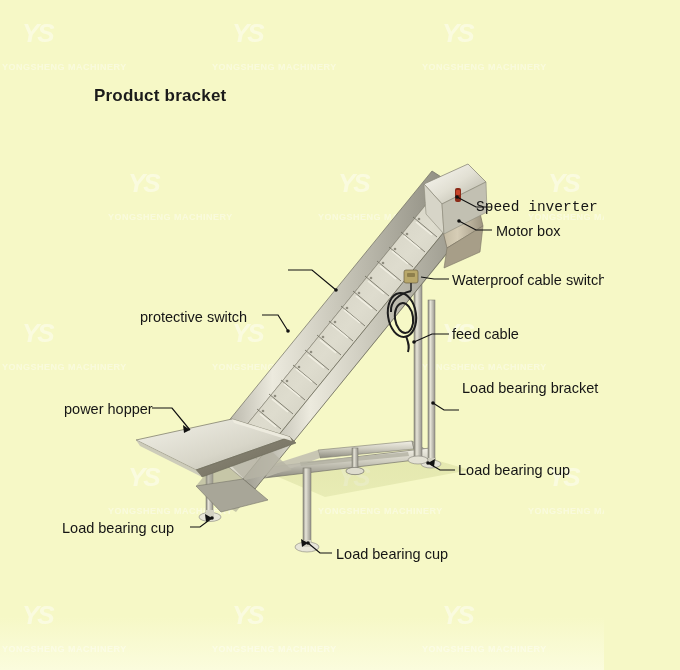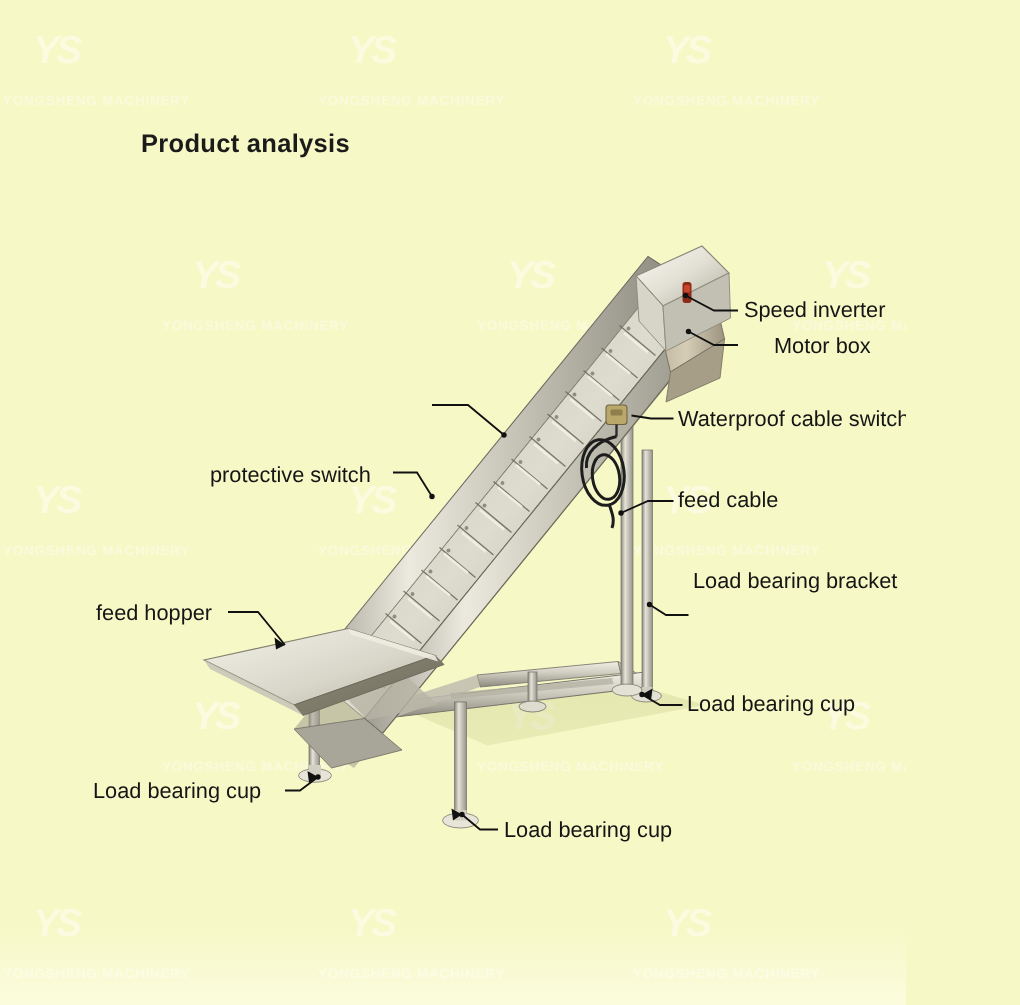--- a/index.html
+++ b/index.html
@@ -106,21 +106,21 @@
     <div class="wm" style="left:528px;top:506px;">YONGSHENG MACHINERY</div>
 
     <div class="wm logo" style="left:22px;top:600px;">YS</div>
     <div class="wm" style="left:2px;top:644px;">YONGSHENG MACHINERY</div>
     <div class="wm logo" style="left:232px;top:600px;">YS</div>
     <div class="wm" style="left:212px;top:644px;">YONGSHENG MACHINERY</div>
     <div class="wm logo" style="left:442px;top:600px;">YS</div>
     <div class="wm" style="left:422px;top:644px;">YONGSHENG MACHINERY</div>
   </div>
 
-  <div class="title">Product analysis</div>
+  <div class="title">Product bracket</div>
 
   <svg id="machine" viewBox="0 0 680 670">
     <defs>
       <linearGradient id="steelV" x1="0" y1="0" x2="1" y2="0">
         <stop offset="0" stop-color="#9e9c90"></stop>
         <stop offset=".28" stop-color="#eceade"></stop>
         <stop offset=".55" stop-color="#c9c7ba"></stop>
         <stop offset="1" stop-color="#8f8d81"></stop>
       </linearGradient>
       <linearGradient id="steelH" x1="0" y1="0" x2="0" y2="1">
@@ -366,25 +366,25 @@
       <circle cx="308" cy="543" r="1.8"></circle>
     </g>
     <g fill="#111">
       <polygon points="190,430 183,425 184,433"></polygon>
       <polygon points="212,518 205,514 206,522"></polygon>
       <polygon points="308,543 301,539 302,547"></polygon>
       <polygon points="428,463 435,459 434,467"></polygon>
     </g>
   </svg>
 
-  <div class="label" style="left:496px;top:200px;">Speed inverter</div>
-  <div class="label" style="left:516px;top:224px;">Motor box</div>
+  <div class="label" style="left:476px;top:200px;font-family:Liberation Mono, monospace;">Speed inverter</div>
+  <div class="label" style="left:496px;top:224px;">Motor box</div>
   <div class="label" style="left:452px;top:273px;">Waterproof cable switch</div>
   <div class="label" style="left:452px;top:327px;">feed cable</div>
   <div class="label" style="left:462px;top:381px;">Load bearing bracket</div>
   <div class="label" style="left:458px;top:463px;">Load bearing cup</div>
 
   <div class="label" style="left:140px;top:310px;">protective switch</div>
-  <div class="label" style="left:64px;top:402px;">feed hopper</div>
+  <div class="label" style="left:64px;top:402px;">power hopper</div>
   <div class="label" style="left:62px;top:521px;">Load bearing cup</div>
   <div class="label" style="left:336px;top:547px;">Load bearing cup</div>
 
 </div>
 
 </body></html>

